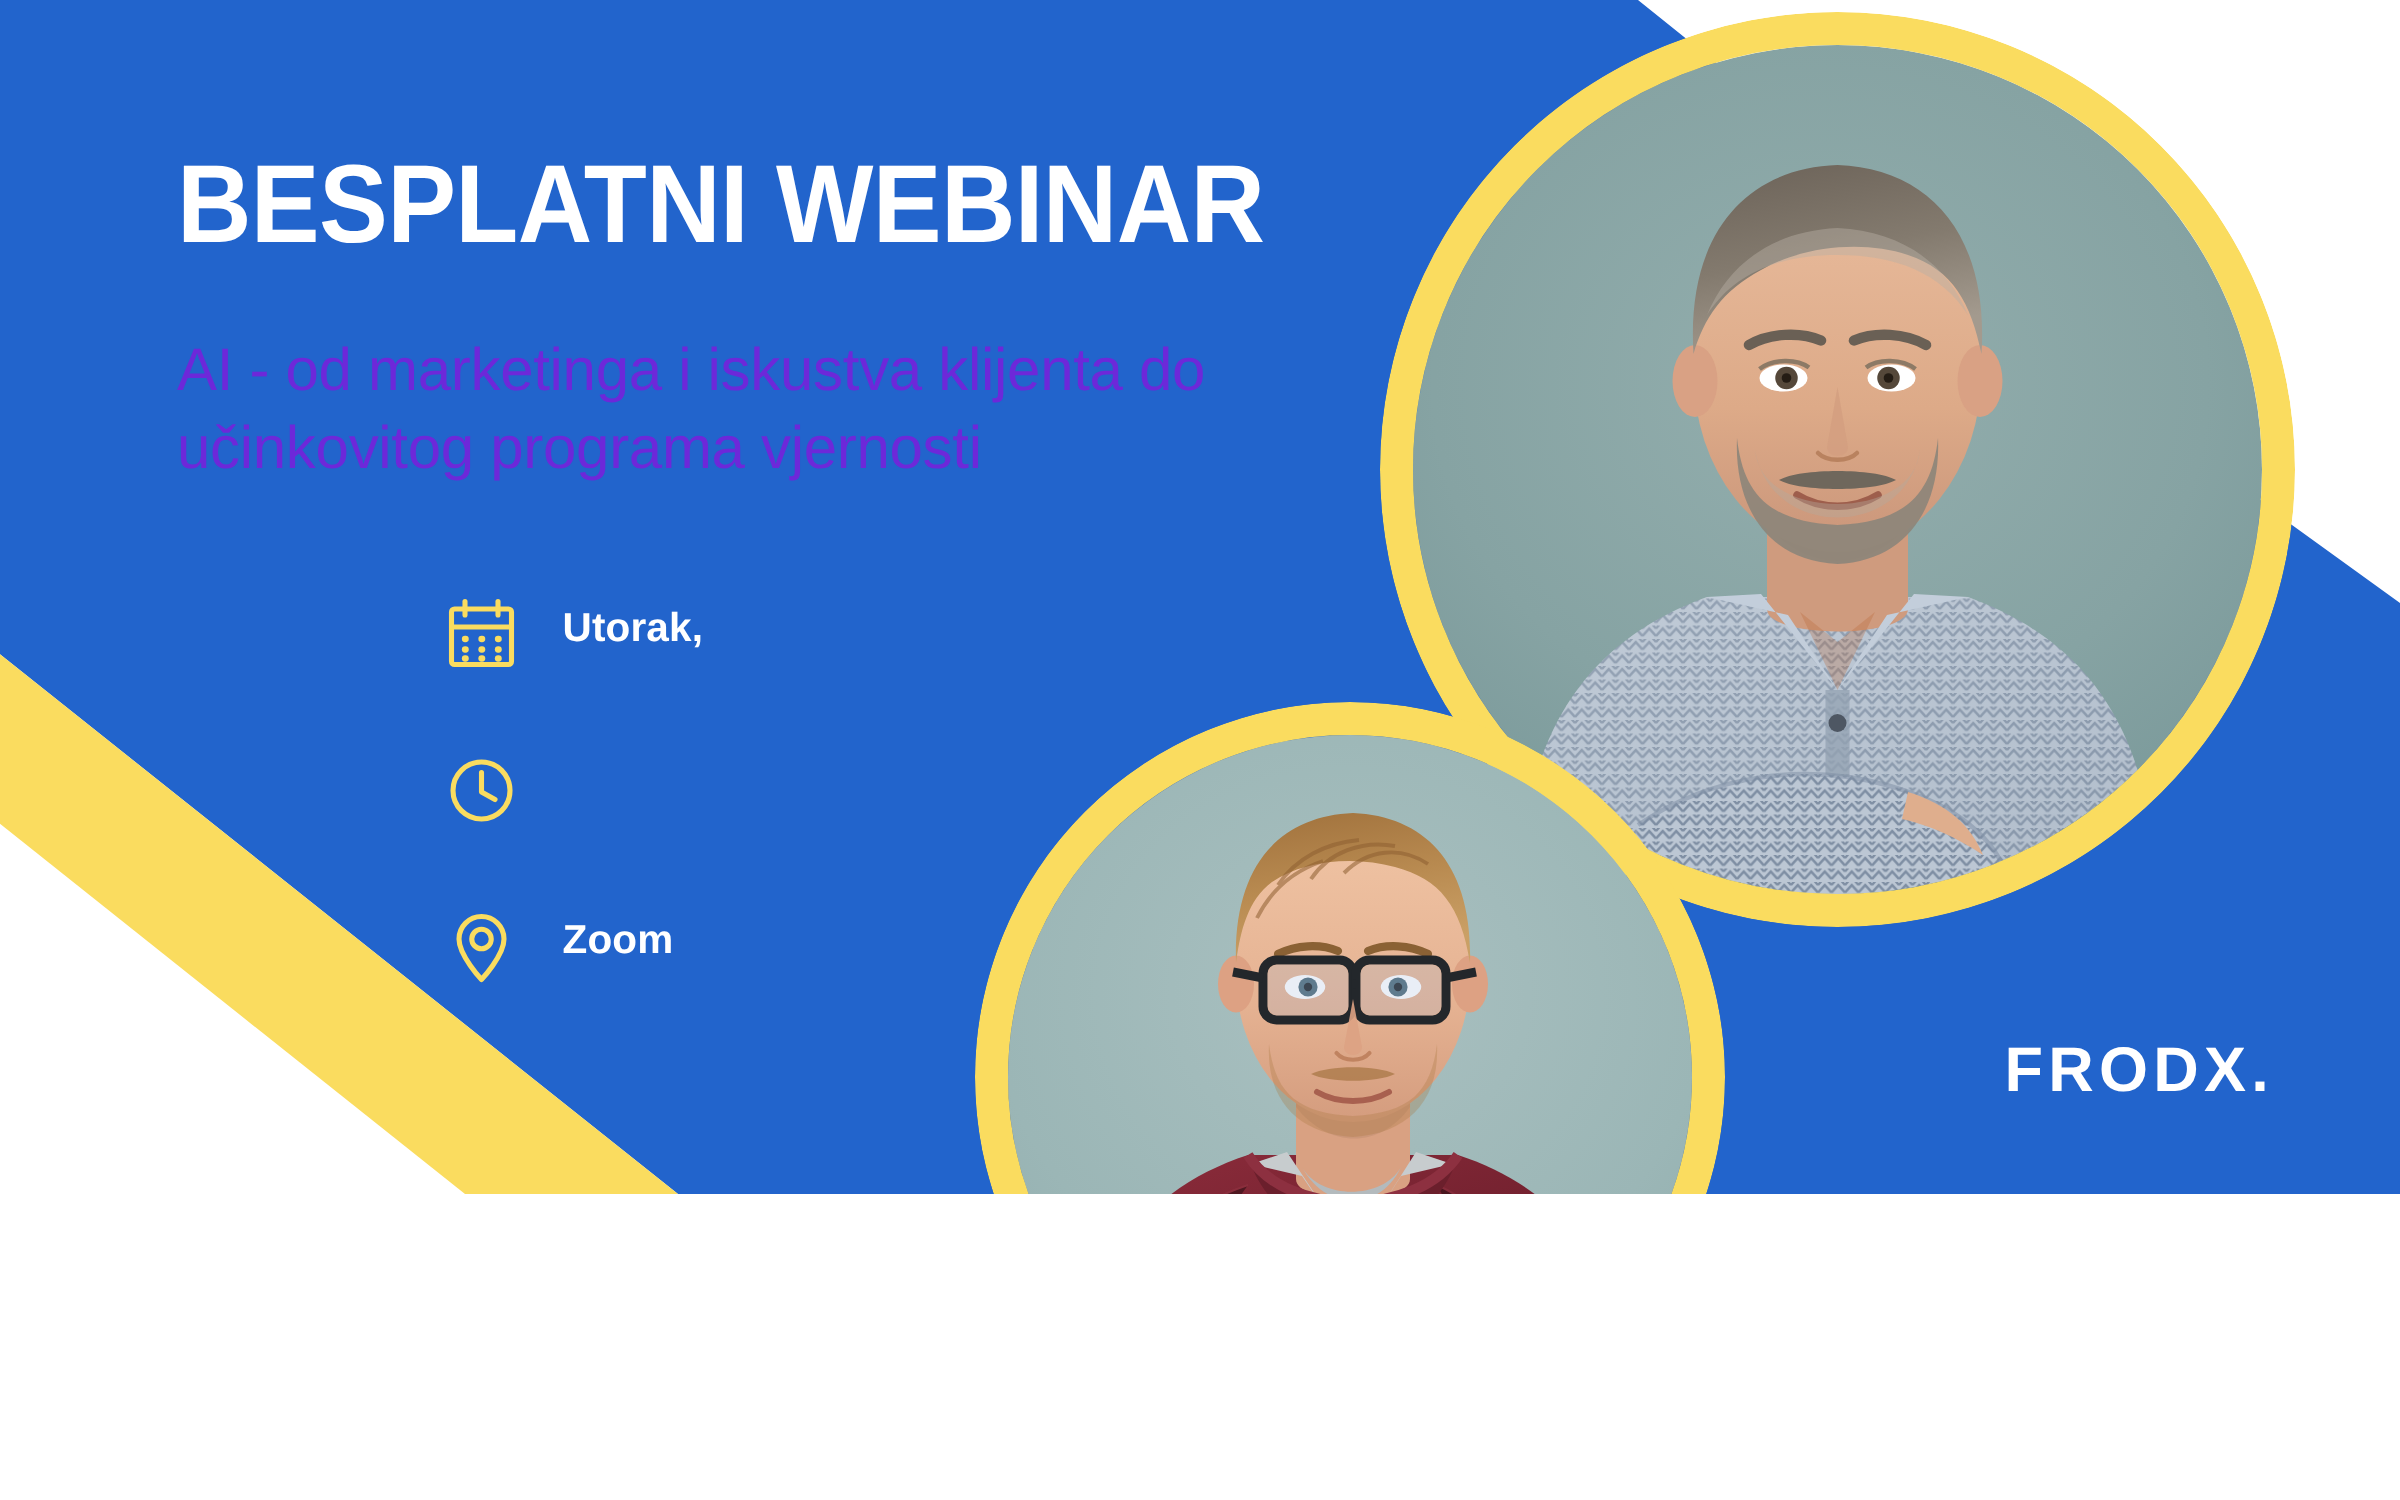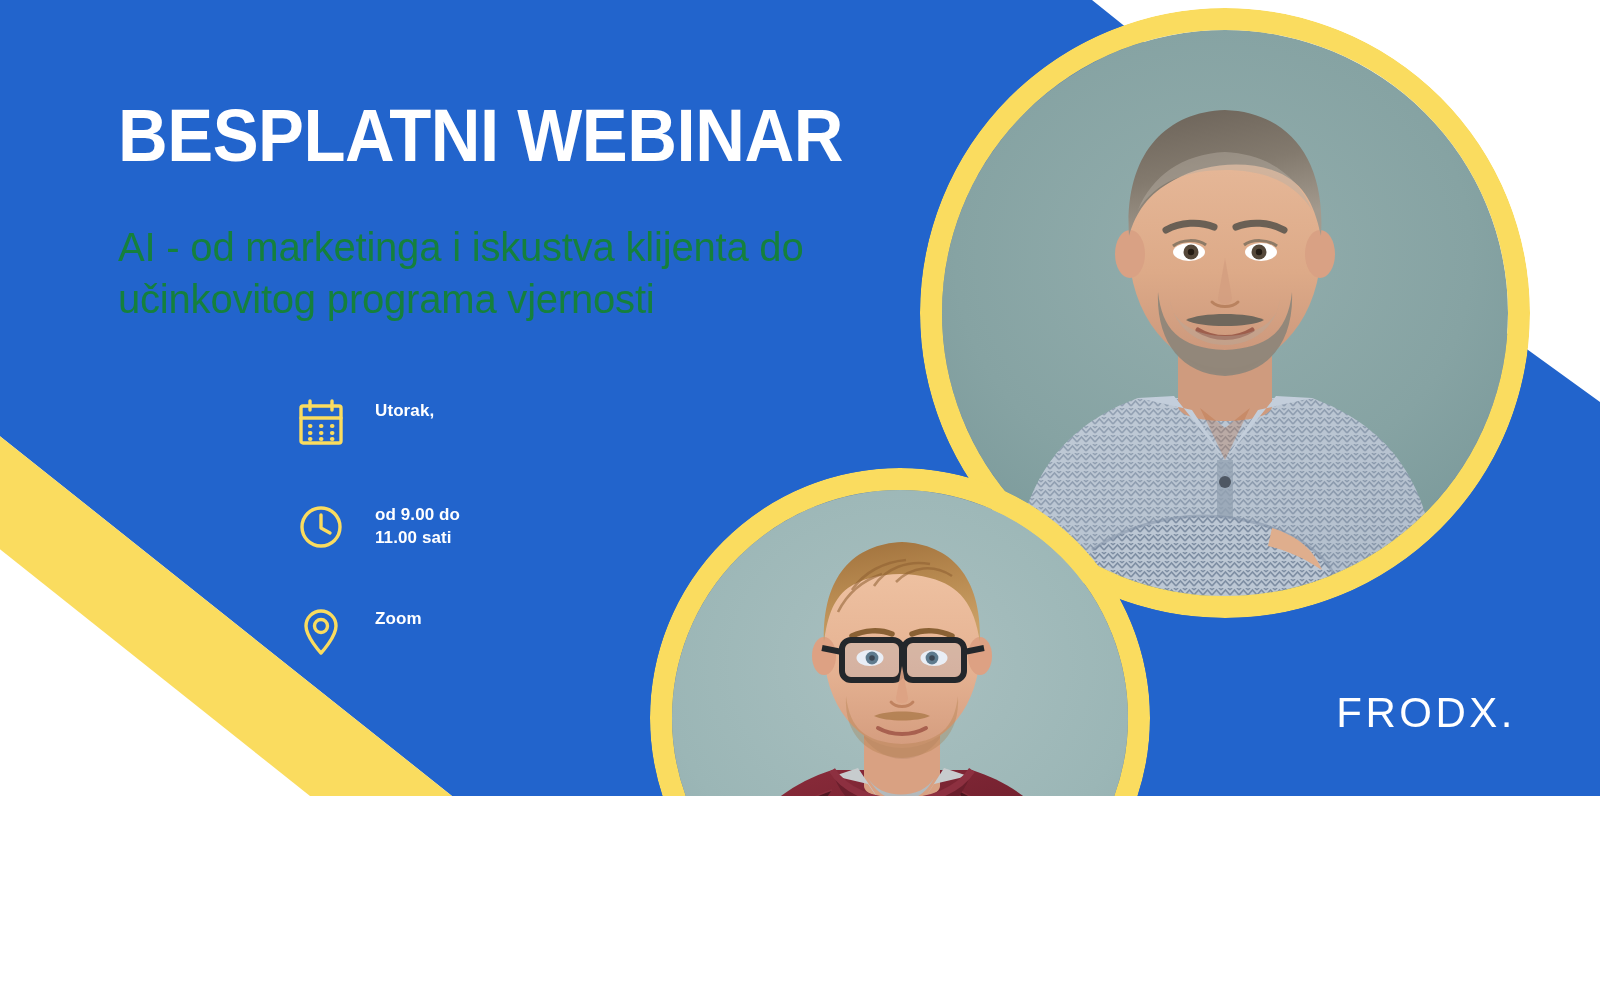--- a/index.html
+++ b/index.html
@@ -45,21 +45,21 @@
     font-stretch:condensed;
     transform:scaleX(0.93);
     transform-origin:left center;
   }
 
   .subhead {
     margin-top:48px;
     font-size:40px;
     line-height:1.32;
     font-weight:400;
-    color:#15803d;
+    color:#6d28d9;
     max-width:700px;
     letter-spacing:-0.2px;
   }
 
   
   .details {
     position:absolute;
     left:295px;
     top:398px;
     z-index:6;
@@ -81,21 +81,21 @@
     flex:0 0 52px;
     margin-right:28px;
     display:flex;
     align-items:flex-start;
     justify-content:center;
   }
   .detail-icon svg { display:block; overflow:visible; }
 
   .detail-text {
     color:#ffffff;
-    font-size:17px;
+    font-size:27px;
     line-height:1.34;
     font-weight:700;
     letter-spacing:0.1px;
     padding-top:2px;
   }
   .detail-text .ln { display:block; white-space:nowrap; }
 
   
   .portrait {
     position:absolute;
@@ -137,21 +137,21 @@
   .photo-svg { position:absolute; inset:0; width:100%; height:100%; }
 
   
   .logo {
     position:absolute;
     right:84px;
     bottom:62px;
     z-index:7;
     color:#ffffff;
     font-size:42px;
-    font-weight:400;
+    font-weight:700;
     letter-spacing:3.5px;
     line-height:1;
     white-space:nowrap;
   }
 </style>
 </head>
 <body>
 
 <div id="banner">
 
@@ -398,24 +398,20 @@
       </span>
     </div>
 
     <div class="detail-row">
       <span class="detail-icon">
         <svg width="50" height="50" viewBox="0 0 50 50" fill="none" stroke="#FADC5F" stroke-width="3.4" stroke-linecap="round" stroke-linejoin="round">
           <circle cx="25" cy="25" r="19"></circle>
           <polyline points="25,13 25,26 34,31"></polyline>
         </svg>
       </span>
-      <span class="detail-text">
-        <span class="ln">od 9.00 do</span>
-        <span class="ln">11.00 sati</span>
-      </span>
     </div>
 
     <div class="detail-row">
       <span class="detail-icon">
         <svg width="50" height="50" viewBox="0 0 50 50" fill="none" stroke="#FADC5F" stroke-width="3.4" stroke-linecap="round" stroke-linejoin="round">
           <path d="M25 47 C25 47 40 31 40 20 A15 15 0 0 0 10 20 C10 31 25 47 25 47 Z"></path>
           <circle cx="25" cy="20" r="6.5"></circle>
         </svg>
       </span>
       <span class="detail-text">

